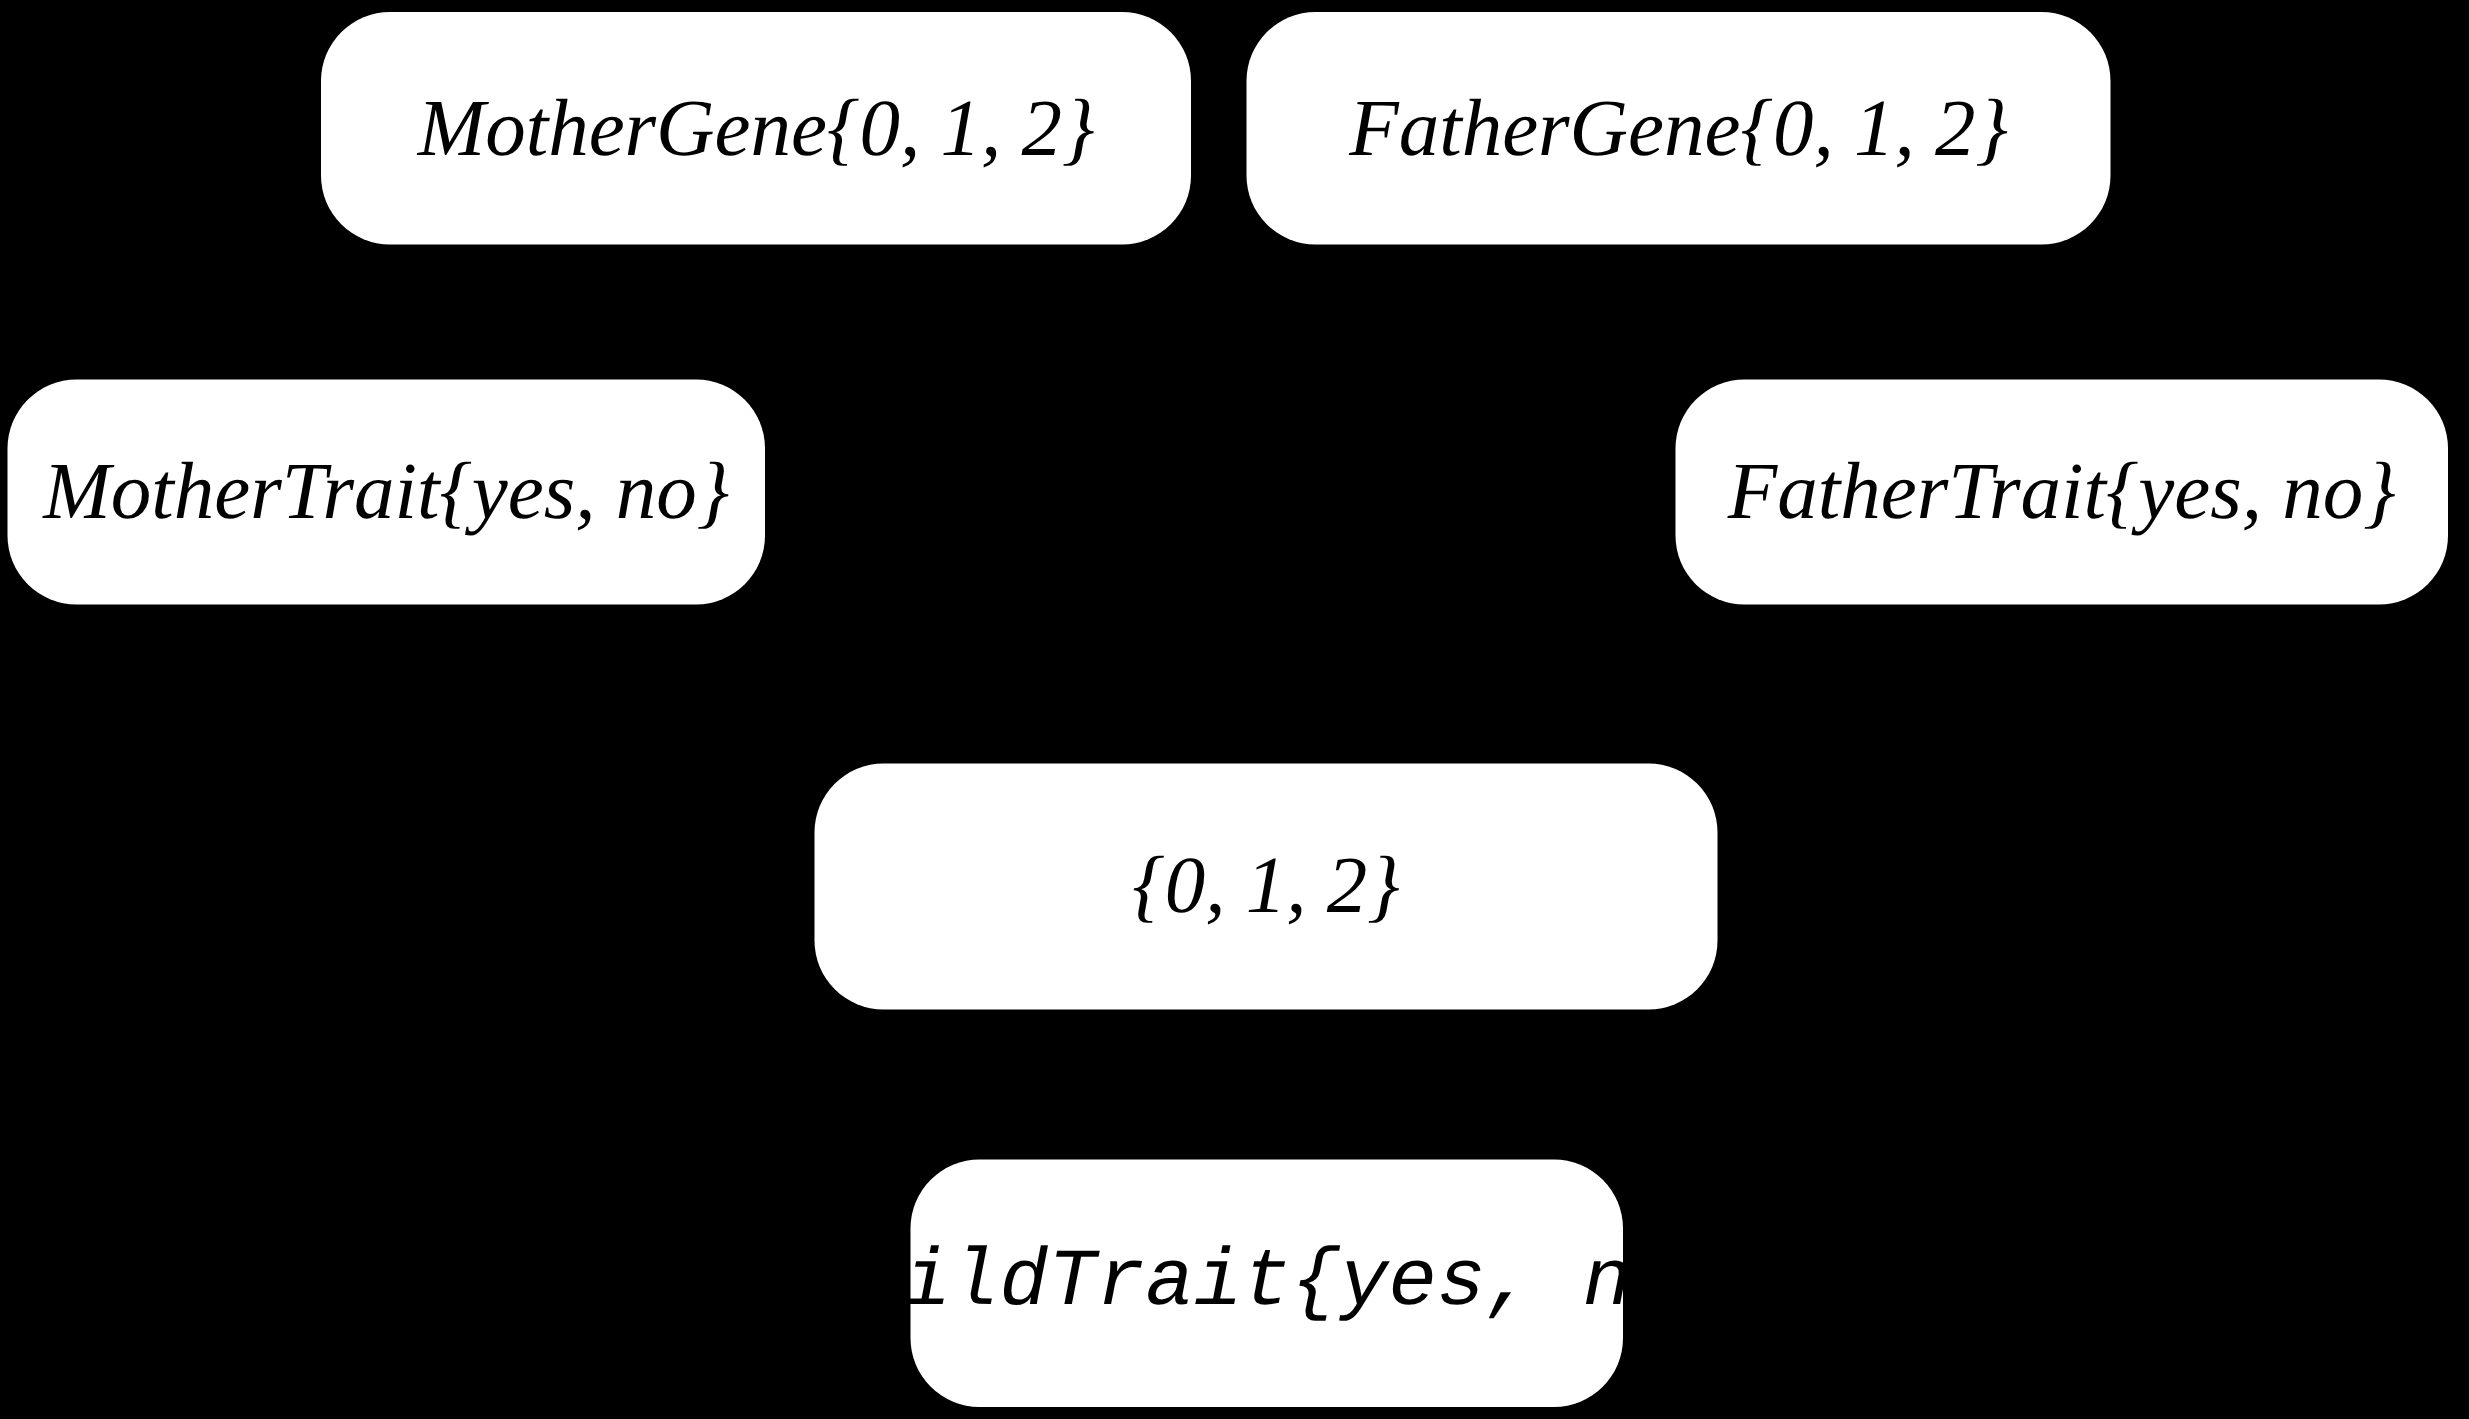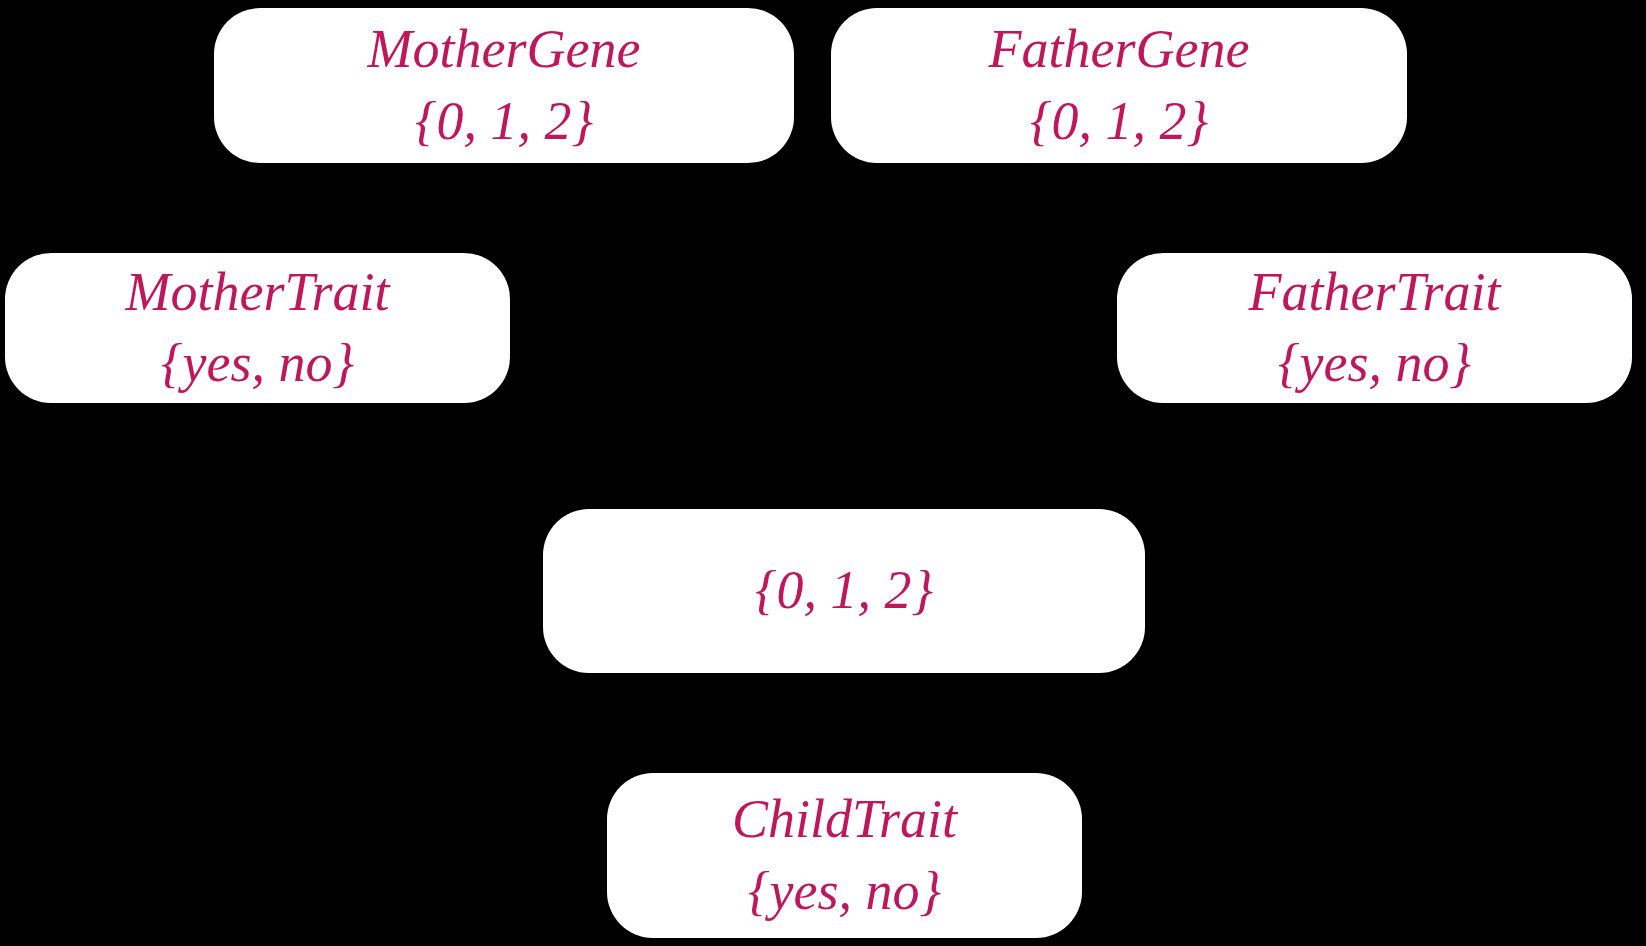--- a/index.html
+++ b/index.html
@@ -11,38 +11,37 @@
     position: relative;
     width: 1646px;
     height: 946px;
     background: #000000;
     overflow: hidden;
     font-family: "Liberation Serif", serif;
   }
   .node {
     position: absolute;
     background: #ffffff;
-    color: #be185d;
+    color: #000000;
     border-radius: 46px;
     display: flex;
-    flex-direction: column;
     align-items: center;
     justify-content: center;
     text-align: center;
     font-style: italic;
     font-size: 54px;
     line-height: 1.32;
     white-space: nowrap;
   }
   .node--mother-gene  { left: 214px;  top: 8px;   width: 580px; height: 155px; }
   .node--father-gene  { left: 831px;  top: 8px;   width: 576px; height: 155px; text-align: center; }
   .node--mother-trait { left: 5px;    top: 253px; width: 505px; height: 150px; }
   .node--father-trait { left: 1117px; top: 253px; width: 515px; height: 150px; }
   .node--child-gene   { left: 543px;  top: 509px; width: 602px; height: 164px; }
-  .node--child-trait  { left: 607px;  top: 773px; width: 475px; height: 165px; }
+  .node--child-trait  { left: 607px;  top: 773px; width: 475px; height: 165px; font-family: Liberation Mono, monospace; }
   .node-label, .node-domain {
     display: block;
   }
 </style>
 </head>
 <body>
 
 <div class="canvas">
 
   <div class="node node--mother-gene">

